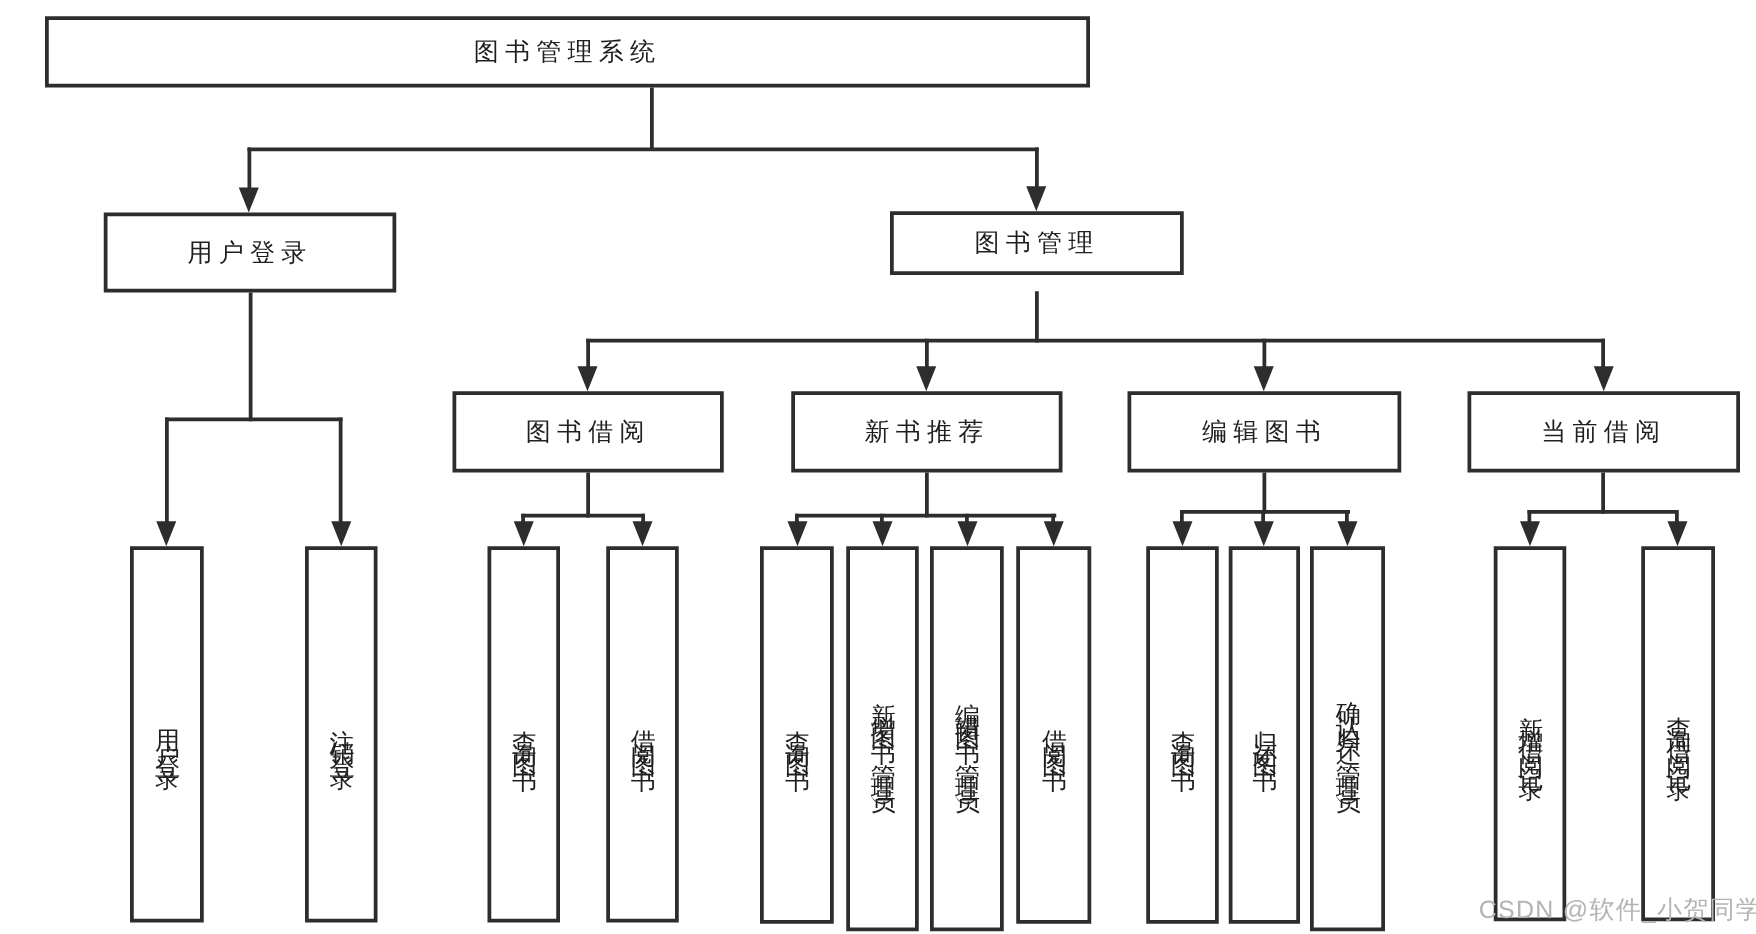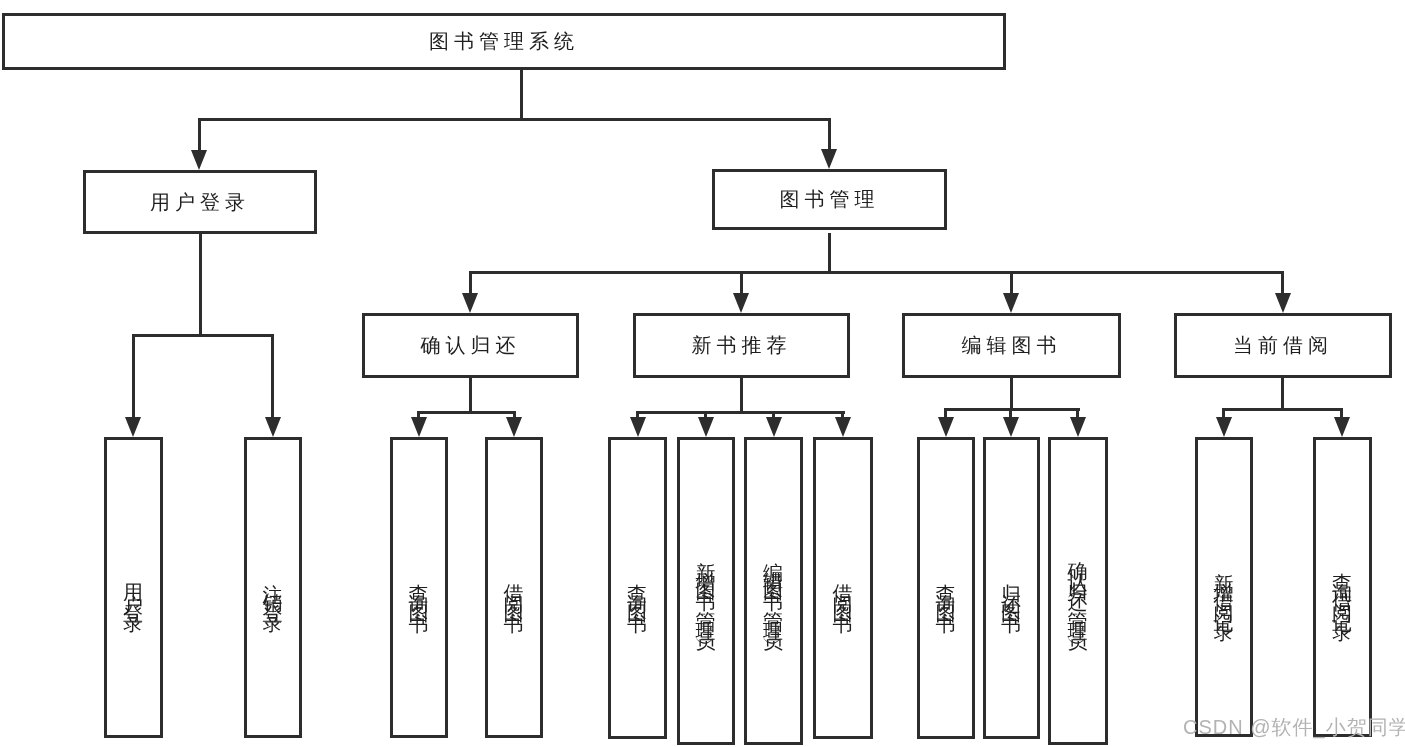--- a/index.html
+++ b/index.html
@@ -129,33 +129,33 @@
   <div class="vline" style="left:1076px;top:408px;height:13px"></div>
   <div class="arrow" style="left:1070px;top:417px"></div>
 
   <div class="vline" style="left:1281px;top:377px;height:34px"></div>
   <div class="hline" style="left:1222px;top:408px;width:120px"></div>
   <div class="vline" style="left:1222px;top:408px;height:13px"></div>
   <div class="arrow" style="left:1216px;top:417px"></div>
   <div class="vline" style="left:1340px;top:408px;height:13px"></div>
   <div class="arrow" style="left:1334px;top:417px"></div>
 
-  <div class="node" style="left:2px;top:13px;width:1004px;height:57px">
+  <div class="node" style="left:36px;top:13px;width:836px;height:57px">
     <span>图书管理系统</span>
   </div>
 
   <div class="node" style="left:83px;top:170px;width:234px;height:64px">
     <span>用户登录</span>
   </div>
-  <div class="node" style="left:712px;top:169px;width:235px;height:61px">
+  <div class="node" style="left:712px;top:169px;width:235px;height:51px">
     <span>图书管理</span>
   </div>
 
   <div class="node" style="left:362px;top:313px;width:217px;height:65px">
-    <span>确认归还</span>
+    <span>图书借阅</span>
   </div>
   <div class="node" style="left:633px;top:313px;width:217px;height:65px">
     <span>新书推荐</span>
   </div>
   <div class="node" style="left:902px;top:313px;width:219px;height:65px">
     <span>编辑图书</span>
   </div>
   <div class="node" style="left:1174px;top:313px;width:218px;height:65px">
     <span>当前借阅</span>
   </div>

